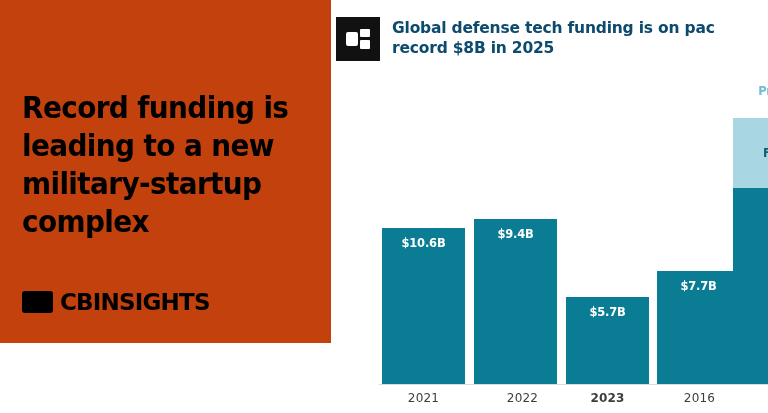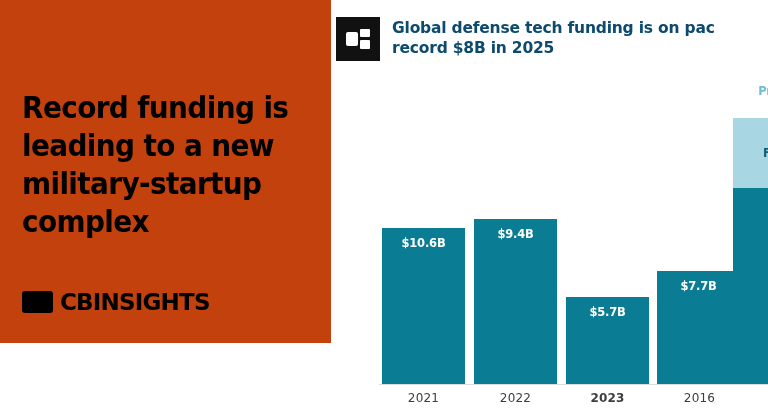--- a/index.html
+++ b/index.html
@@ -214,21 +214,21 @@
       <div class="axis-line"></div>
 
       <div class="bar" style="left:51px; width:83px; height:156px; bottom:29px;">
         <div class="bar-value" style="top:8px;">$10.6B</div>
       </div>
       <div class="tick-label" style="left:51px; width:83px;">2021</div>
 
       <div class="bar" style="left:143px; width:83px; height:165px; bottom:29px;">
         <div class="bar-value" style="top:8px;">$9.4B</div>
       </div>
-      <div class="tick-label" style="left:143px; width:83px;">2022</div>
+      <div class="tick-label" style="left:150px; width:83px;">2022</div>
 
       <div class="bar" style="left:235px; width:83px; height:87px; bottom:29px;">
         <div class="bar-value" style="top:8px;">$5.7B</div>
       </div>
       <div class="tick-label" style="left:235px; width:83px;font-weight:bold;">2023</div>
 
       <div class="bar" style="left:326px; width:83px; height:113px; bottom:29px;">
         <div class="bar-value" style="top:8px;">$7.7B</div>
       </div>
       <div class="tick-label" style="left:327px; width:83px;">2016</div>

